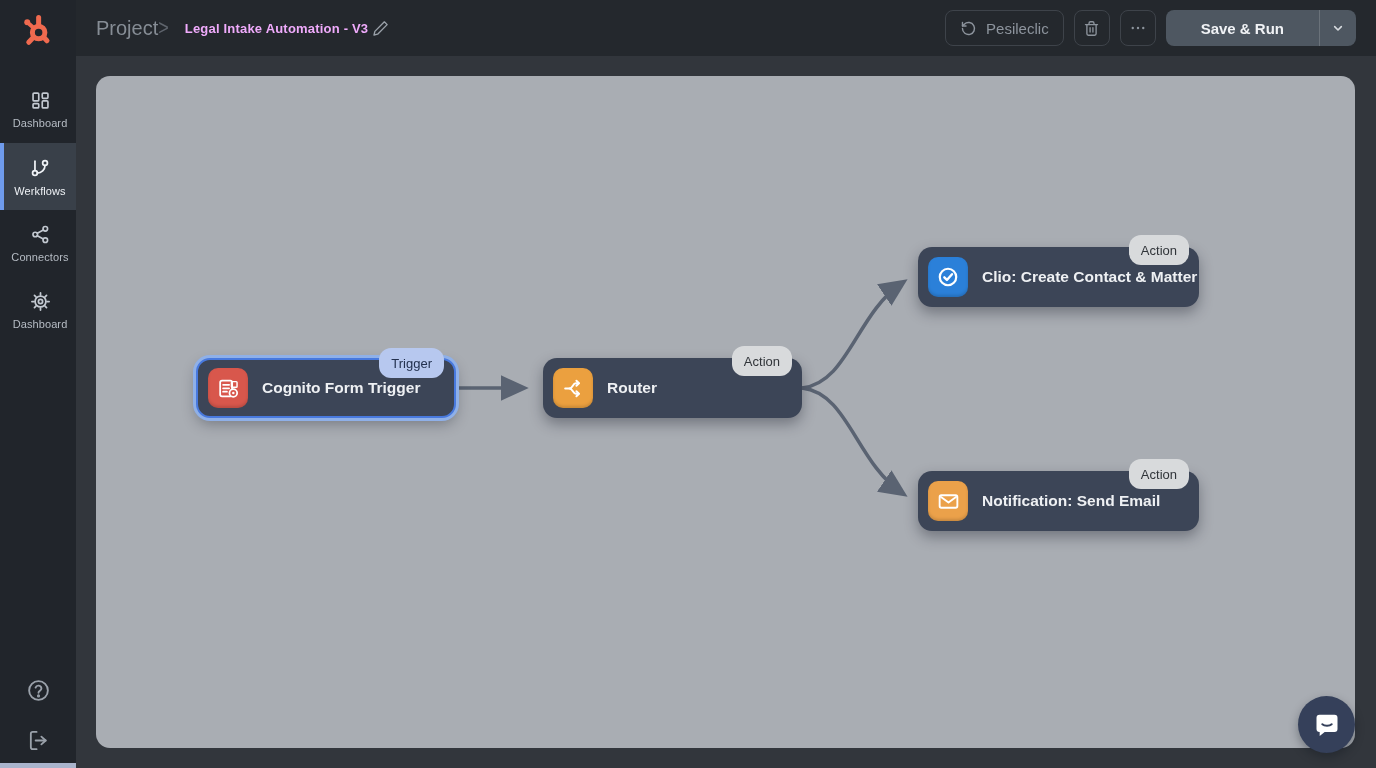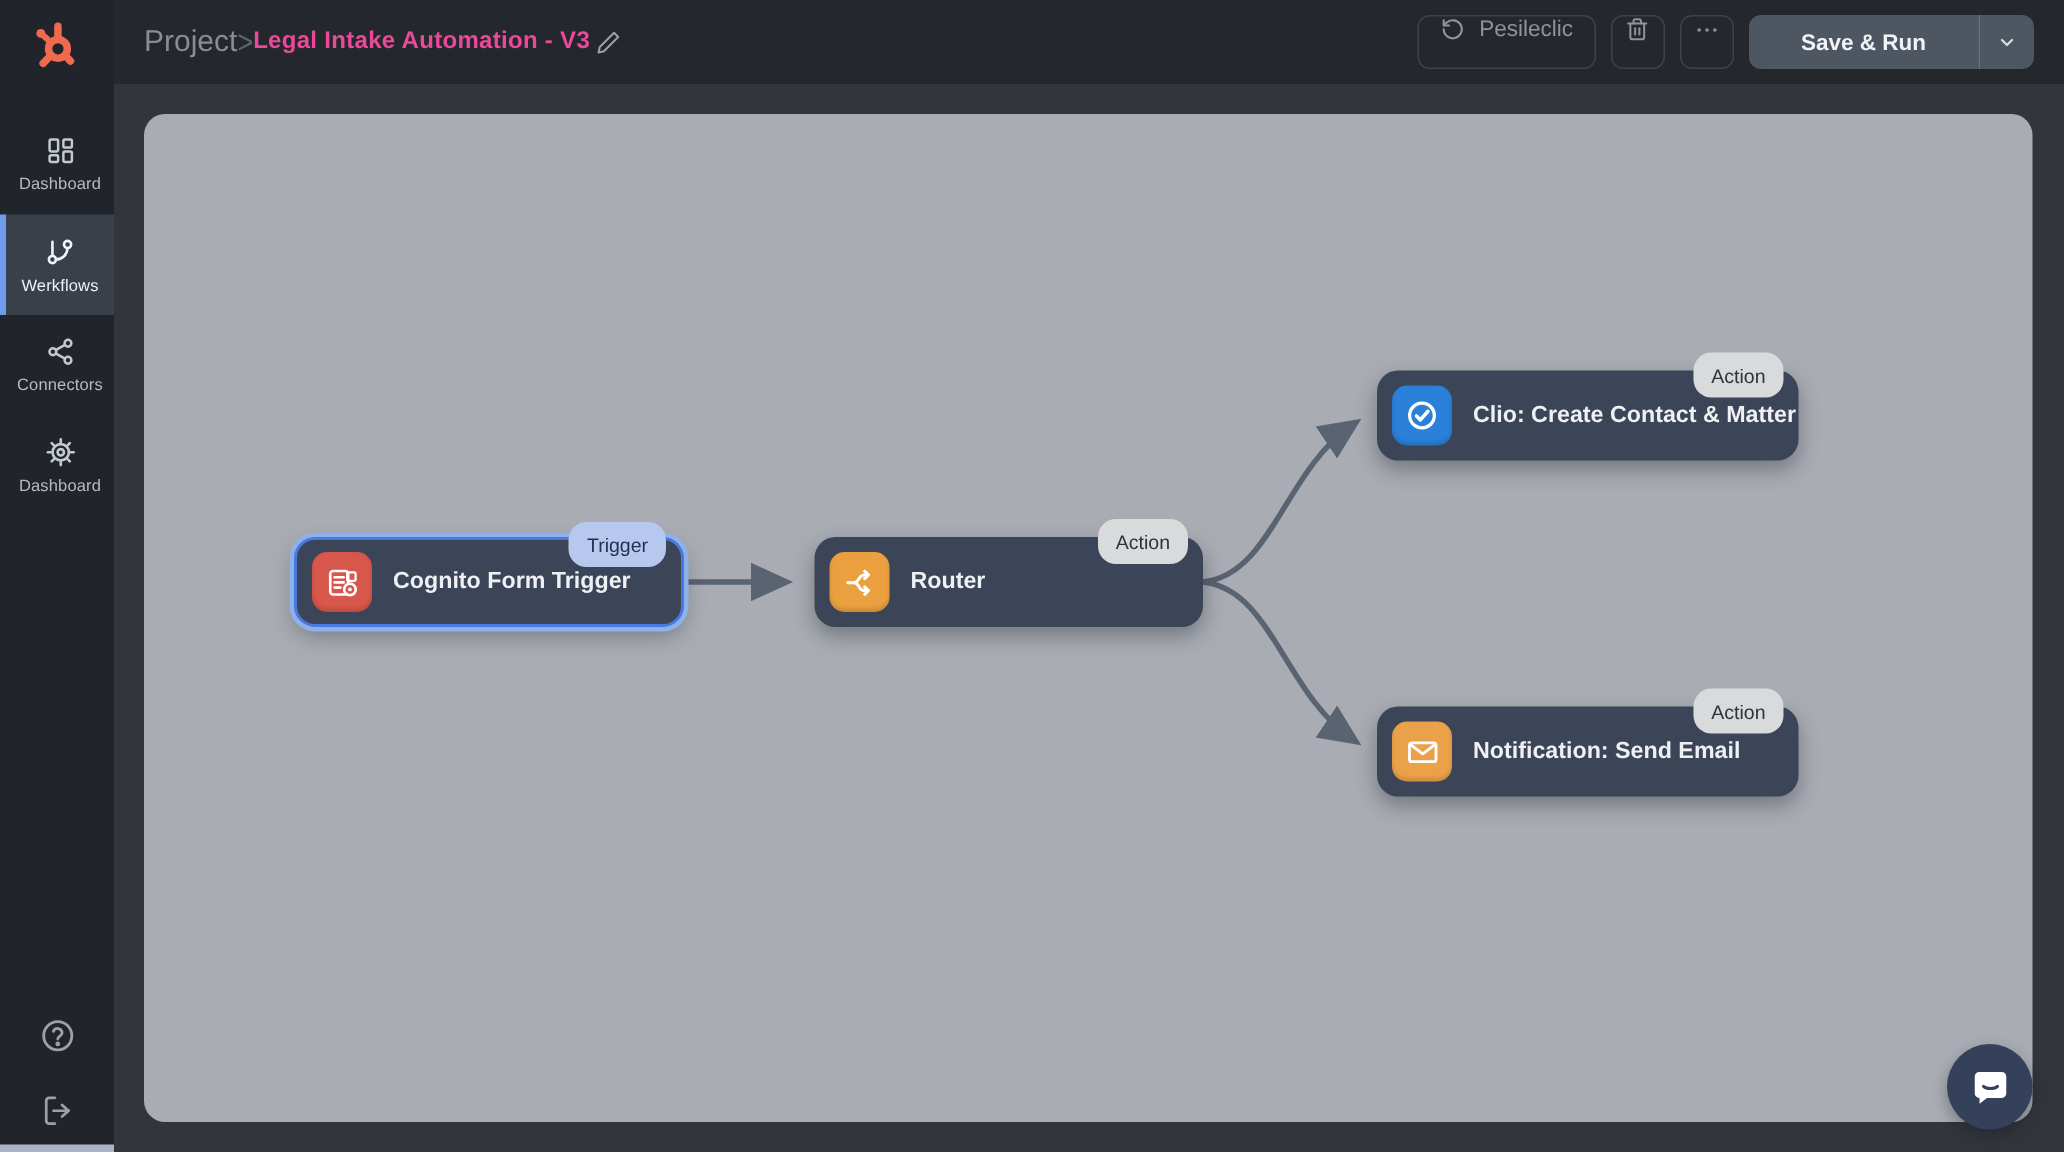--- a/index.html
+++ b/index.html
@@ -33,26 +33,26 @@
   .bottom-strip { position:absolute; left:0; bottom:0; width:76px; height:5px; background:#a9b4cc; }
 
   
   .header {
     position:absolute; left:76px; right:0; top:0; height:56px;
     background:#24282d; display:flex; align-items:center; padding:0 20px; z-index:20;
   }
   .breadcrumb-area { display:flex; align-items:center; gap:0; }
   .crumb-root { font-size:20px; color:#868d95; cursor:pointer; }
   .crumb-sep  { font-size:18px; color:#5f656d; transform:scaleY(1.2); }
-  .page-title { font-size:16px; font-weight:700; color:#ec4899; letter-spacing:.2px; }
+  .page-title { font-size:13px; font-weight:700; color:#f0abfc; letter-spacing:.2px;margin-left:16px; }
   .edit-pencil { margin-left:4px; cursor:pointer; display:flex; }
   .header-actions { margin-left:auto; display:flex; align-items:center; gap:10px; }
   .ghost-btn {
     height:36px; border:1px solid #3e434a; border-radius:8px; background:transparent;
-    color:#8d949d; font-size:15px; display:flex; align-items:flex-start; justify-content:center;
+    color:#8d949d; font-size:15px; display:flex; align-items:center; justify-content:center;
     gap:9px; padding:0 14px; cursor:pointer; font-family:inherit;
   }
   .icon-btn { width:36px; padding:0; }
   .split-btn { display:flex; height:36px; border-radius:8px; overflow:hidden; cursor:pointer; }
   .split-main {
     background:#4e5761; color:#f0f2f5; font-size:15px; font-weight:600;
     display:flex; align-items:center; padding:0 35px; border:none; font-family:inherit; cursor:pointer;
   }
   .split-caret {
     width:37px; background:#4e5761; border:none; border-left:1px solid rgba(255,255,255,.16);

